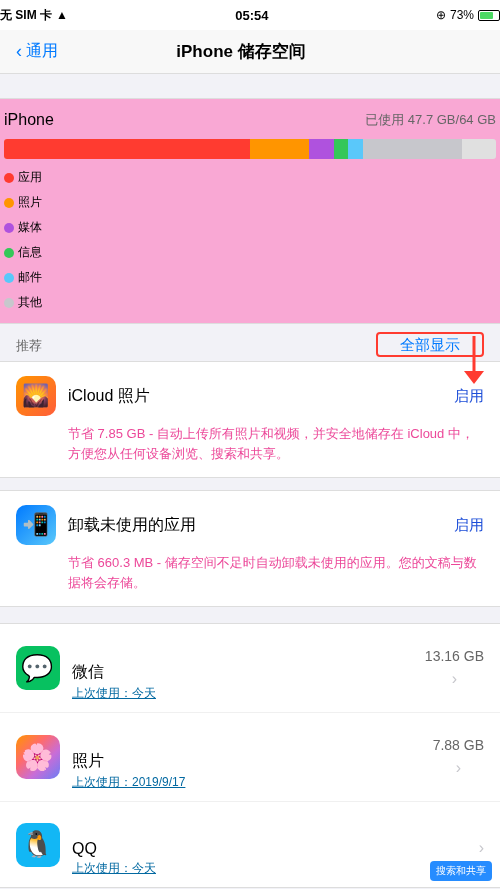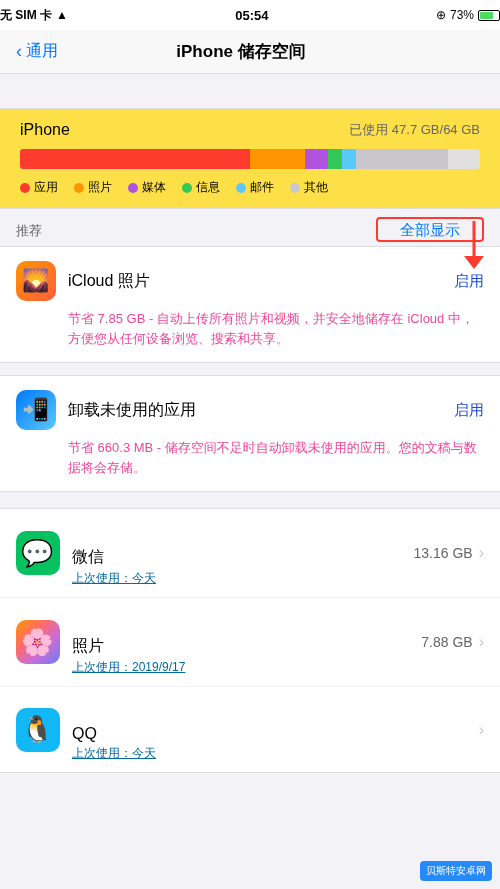--- a/index.html
+++ b/index.html
@@ -49,23 +49,23 @@
       display: flex; align-items: center; gap: 4px;
       color: #007aff; font-size: 16px; cursor: pointer;
       text-decoration: none;
     }
     .nav-back-chevron { font-size: 18px; }
     .nav-title { font-size: 17px; font-weight: 600; color: #000; }
     .nav-right { width: 60px; }
 
     
     .storage-section {
-      background: #fde047;
-      margin-top: 34px;
-      padding: 12px 20px;
+      background: #f9a8d4;
+      margin-top: 24px;
+      padding: 12px 4px;
       border-top: 1px solid #ddd;
       border-bottom: 1px solid #ddd;
     }
     .storage-header {
       display: flex; justify-content: space-between; align-items: center;
       margin-bottom: 10px;
     }
     .storage-device-name { font-size: 16px; font-weight: 400; }
     .storage-used { font-size: 13px; color: #666; }
 
@@ -75,21 +75,21 @@
       border-radius: 3px;
       overflow: hidden;
       display: flex;
       background: #e0e0e0;
       margin-bottom: 10px;
     }
     .bar-segment { height: 100%; }
 
     
     .storage-legend {
-      display: flex; flex-wrap: wrap; gap: 8px 16px;
+      display: flex; flex-wrap: wrap; gap: 8px 9px; flex-direction: column;
     }
     .legend-item { display: flex; align-items: center; gap: 4px; font-size: 12px; }
     .legend-dot { width: 10px; height: 10px; border-radius: 50%; flex-shrink: 0; }
 
     
     .section-header {
       padding: 12px 16px 6px;
       display: flex; justify-content: space-between; align-items: flex-end;
     }
     .section-label { font-size: 13px; color: #666; }
@@ -133,21 +133,21 @@
     .app-list-item:last-child { border-bottom: none; }
     .app-icon-wrapper {
       width: 44px; height: 44px; border-radius: 10px;
       margin-right: 12px; flex-shrink: 0;
       display: flex; align-items: center; justify-content: center;
       overflow: hidden;
     }
     .app-info { flex: 1; margin-top: 28px; }
     .app-name { font-size: 16px; font-weight: 400; }
     .app-last-used { font-size: 12px; color: #0369a1; margin-top: 2px; text-decoration: underline; }
-    .app-size-container { display: flex; align-items: center; gap: 6px; }
+    .app-size-container { display: flex; align-items: center; gap: 6px; flex-direction: column; }
     .app-size { font-size: 14px; color: #666; }
     .chevron-right { color: #c7c7cc; font-size: 16px; }
 
     
     .watermark {
       position: fixed; bottom: 8px; right: 8px;
       background: rgba(0,120,255,0.85);
       color: #fff; font-size: 10px; padding: 3px 6px;
       border-radius: 4px; z-index: 100;
     }
@@ -312,13 +312,13 @@
       <div class="app-name">QQ</div>
       <div class="app-last-used">上次使用：今天</div>
     </div>
     <div class="app-size-container">
       <span class="app-size"></span>
       <span class="chevron-right">›</span>
     </div>
   </div>
 </div>
 
-<div class="watermark">贝斯特安卓网</div>
+<div class="watermark">搜索和共享</div>
 
 </body></html>

